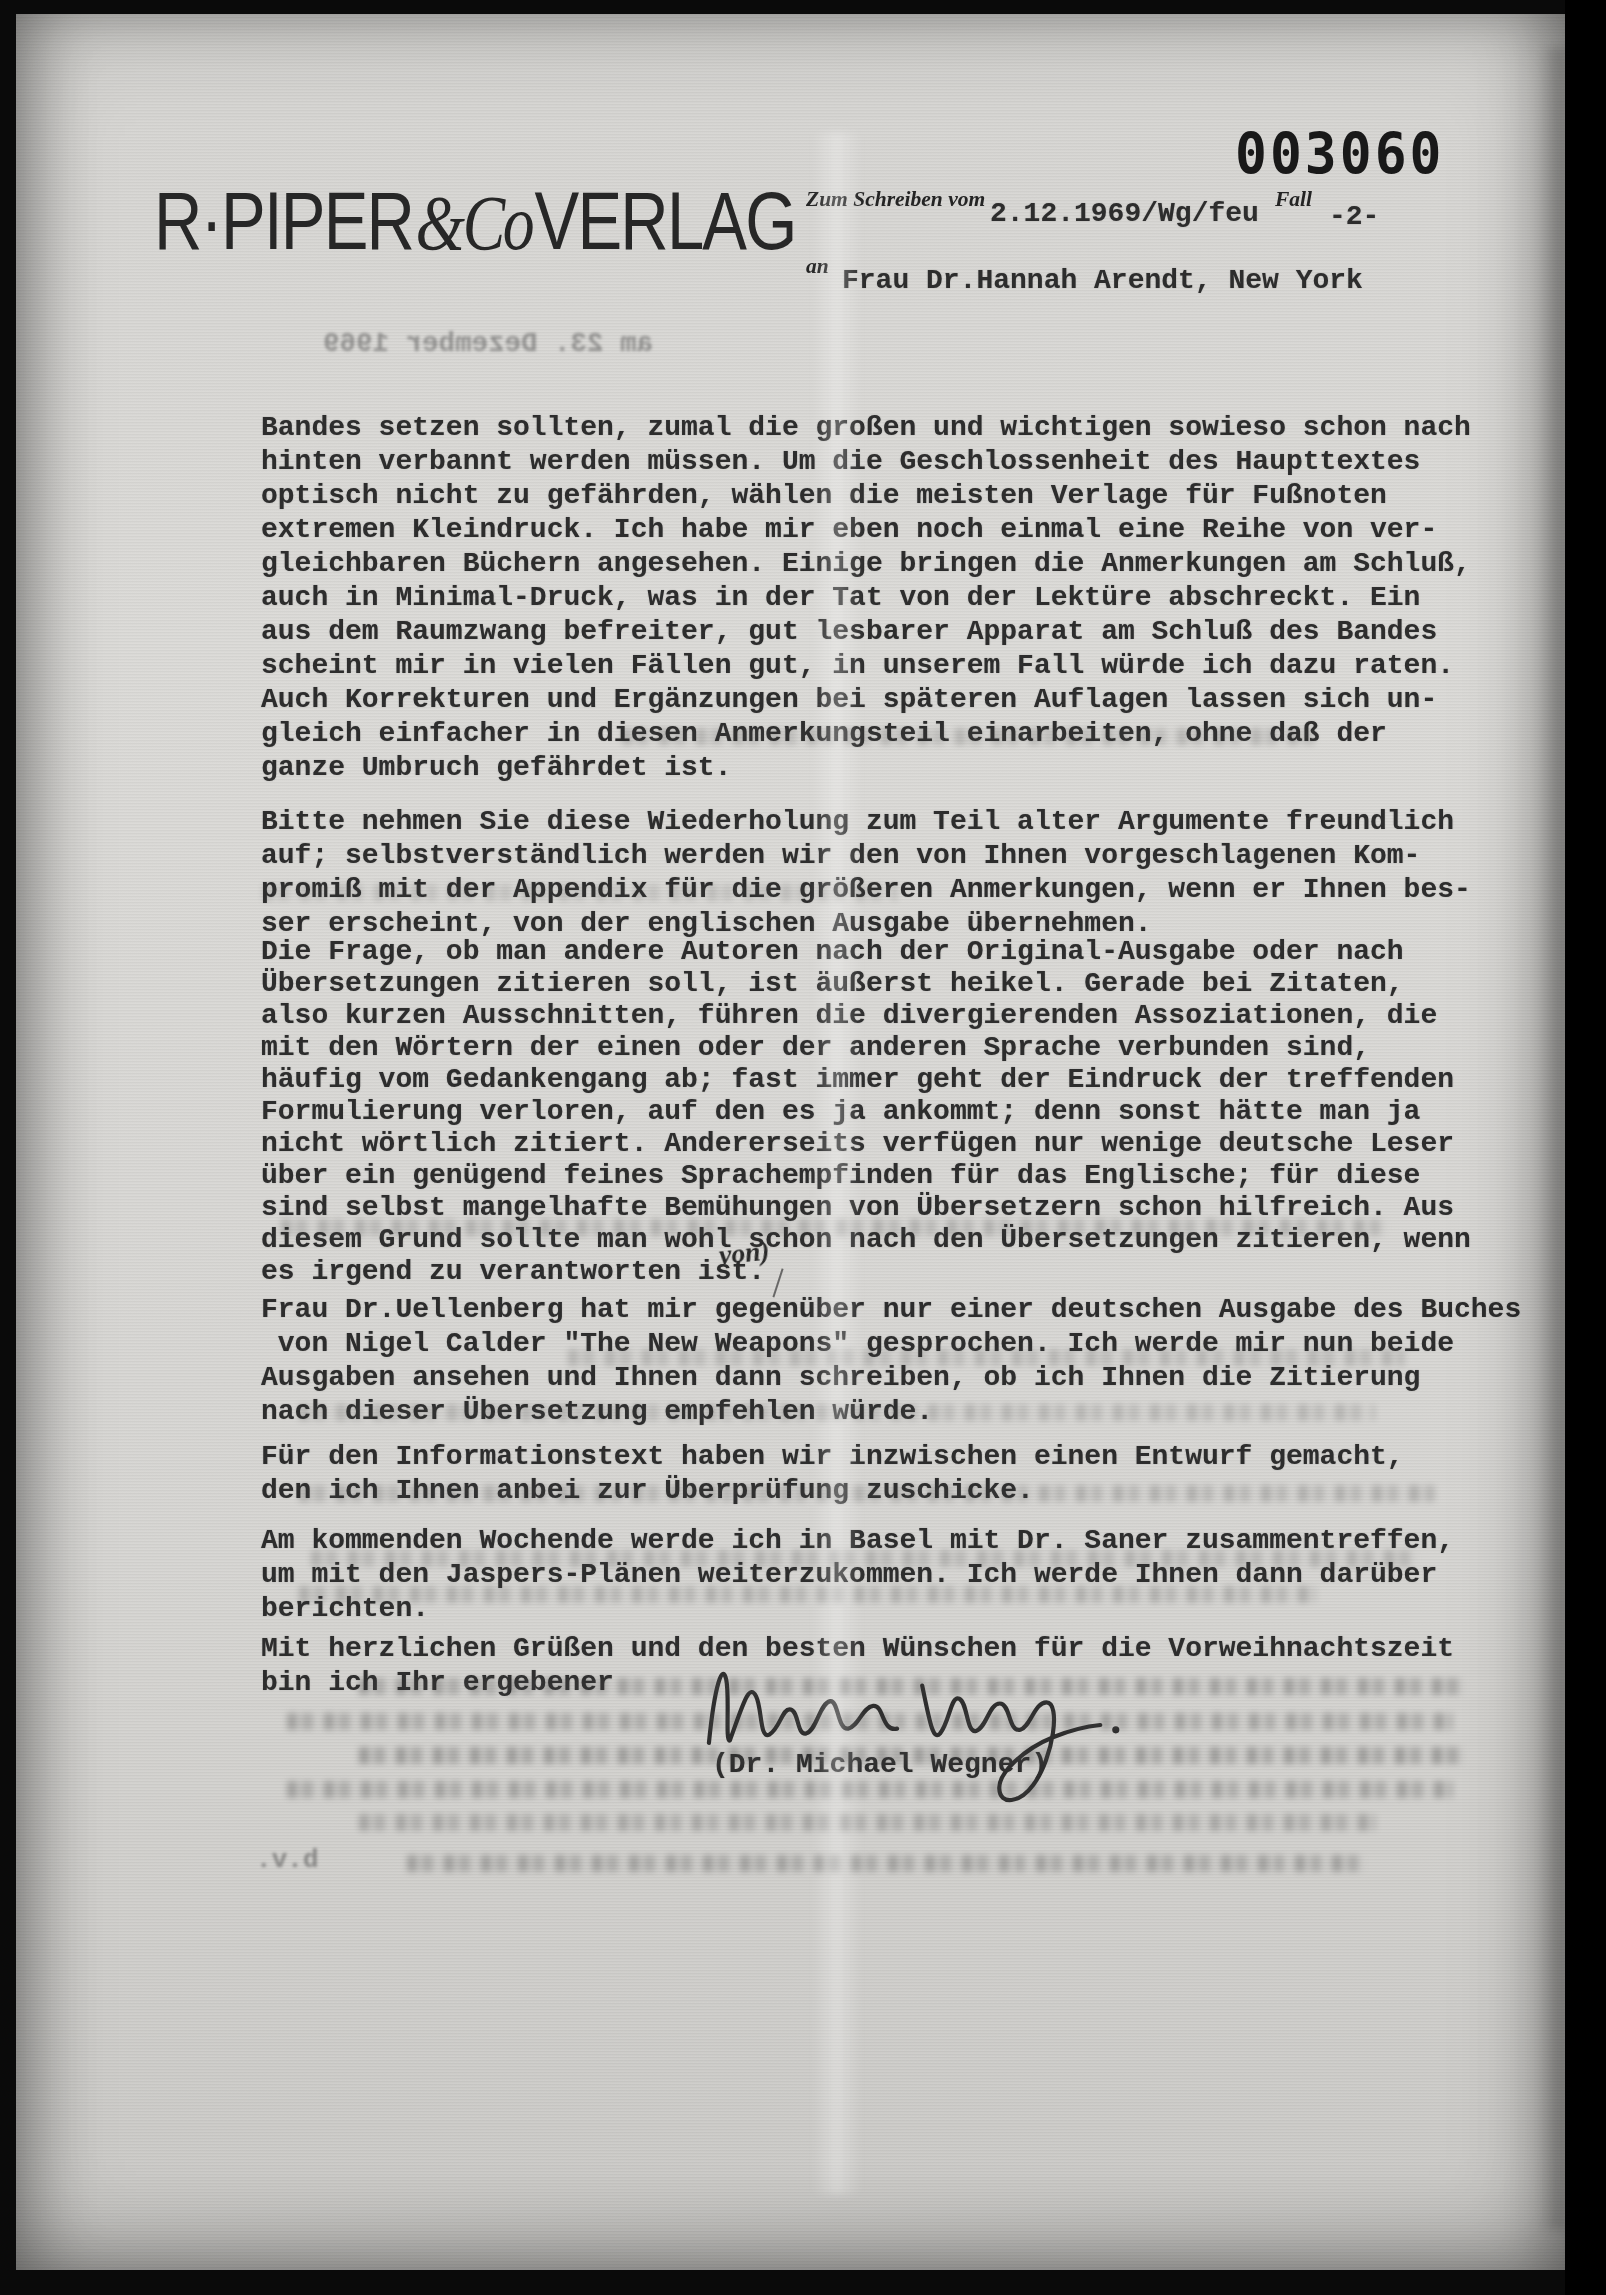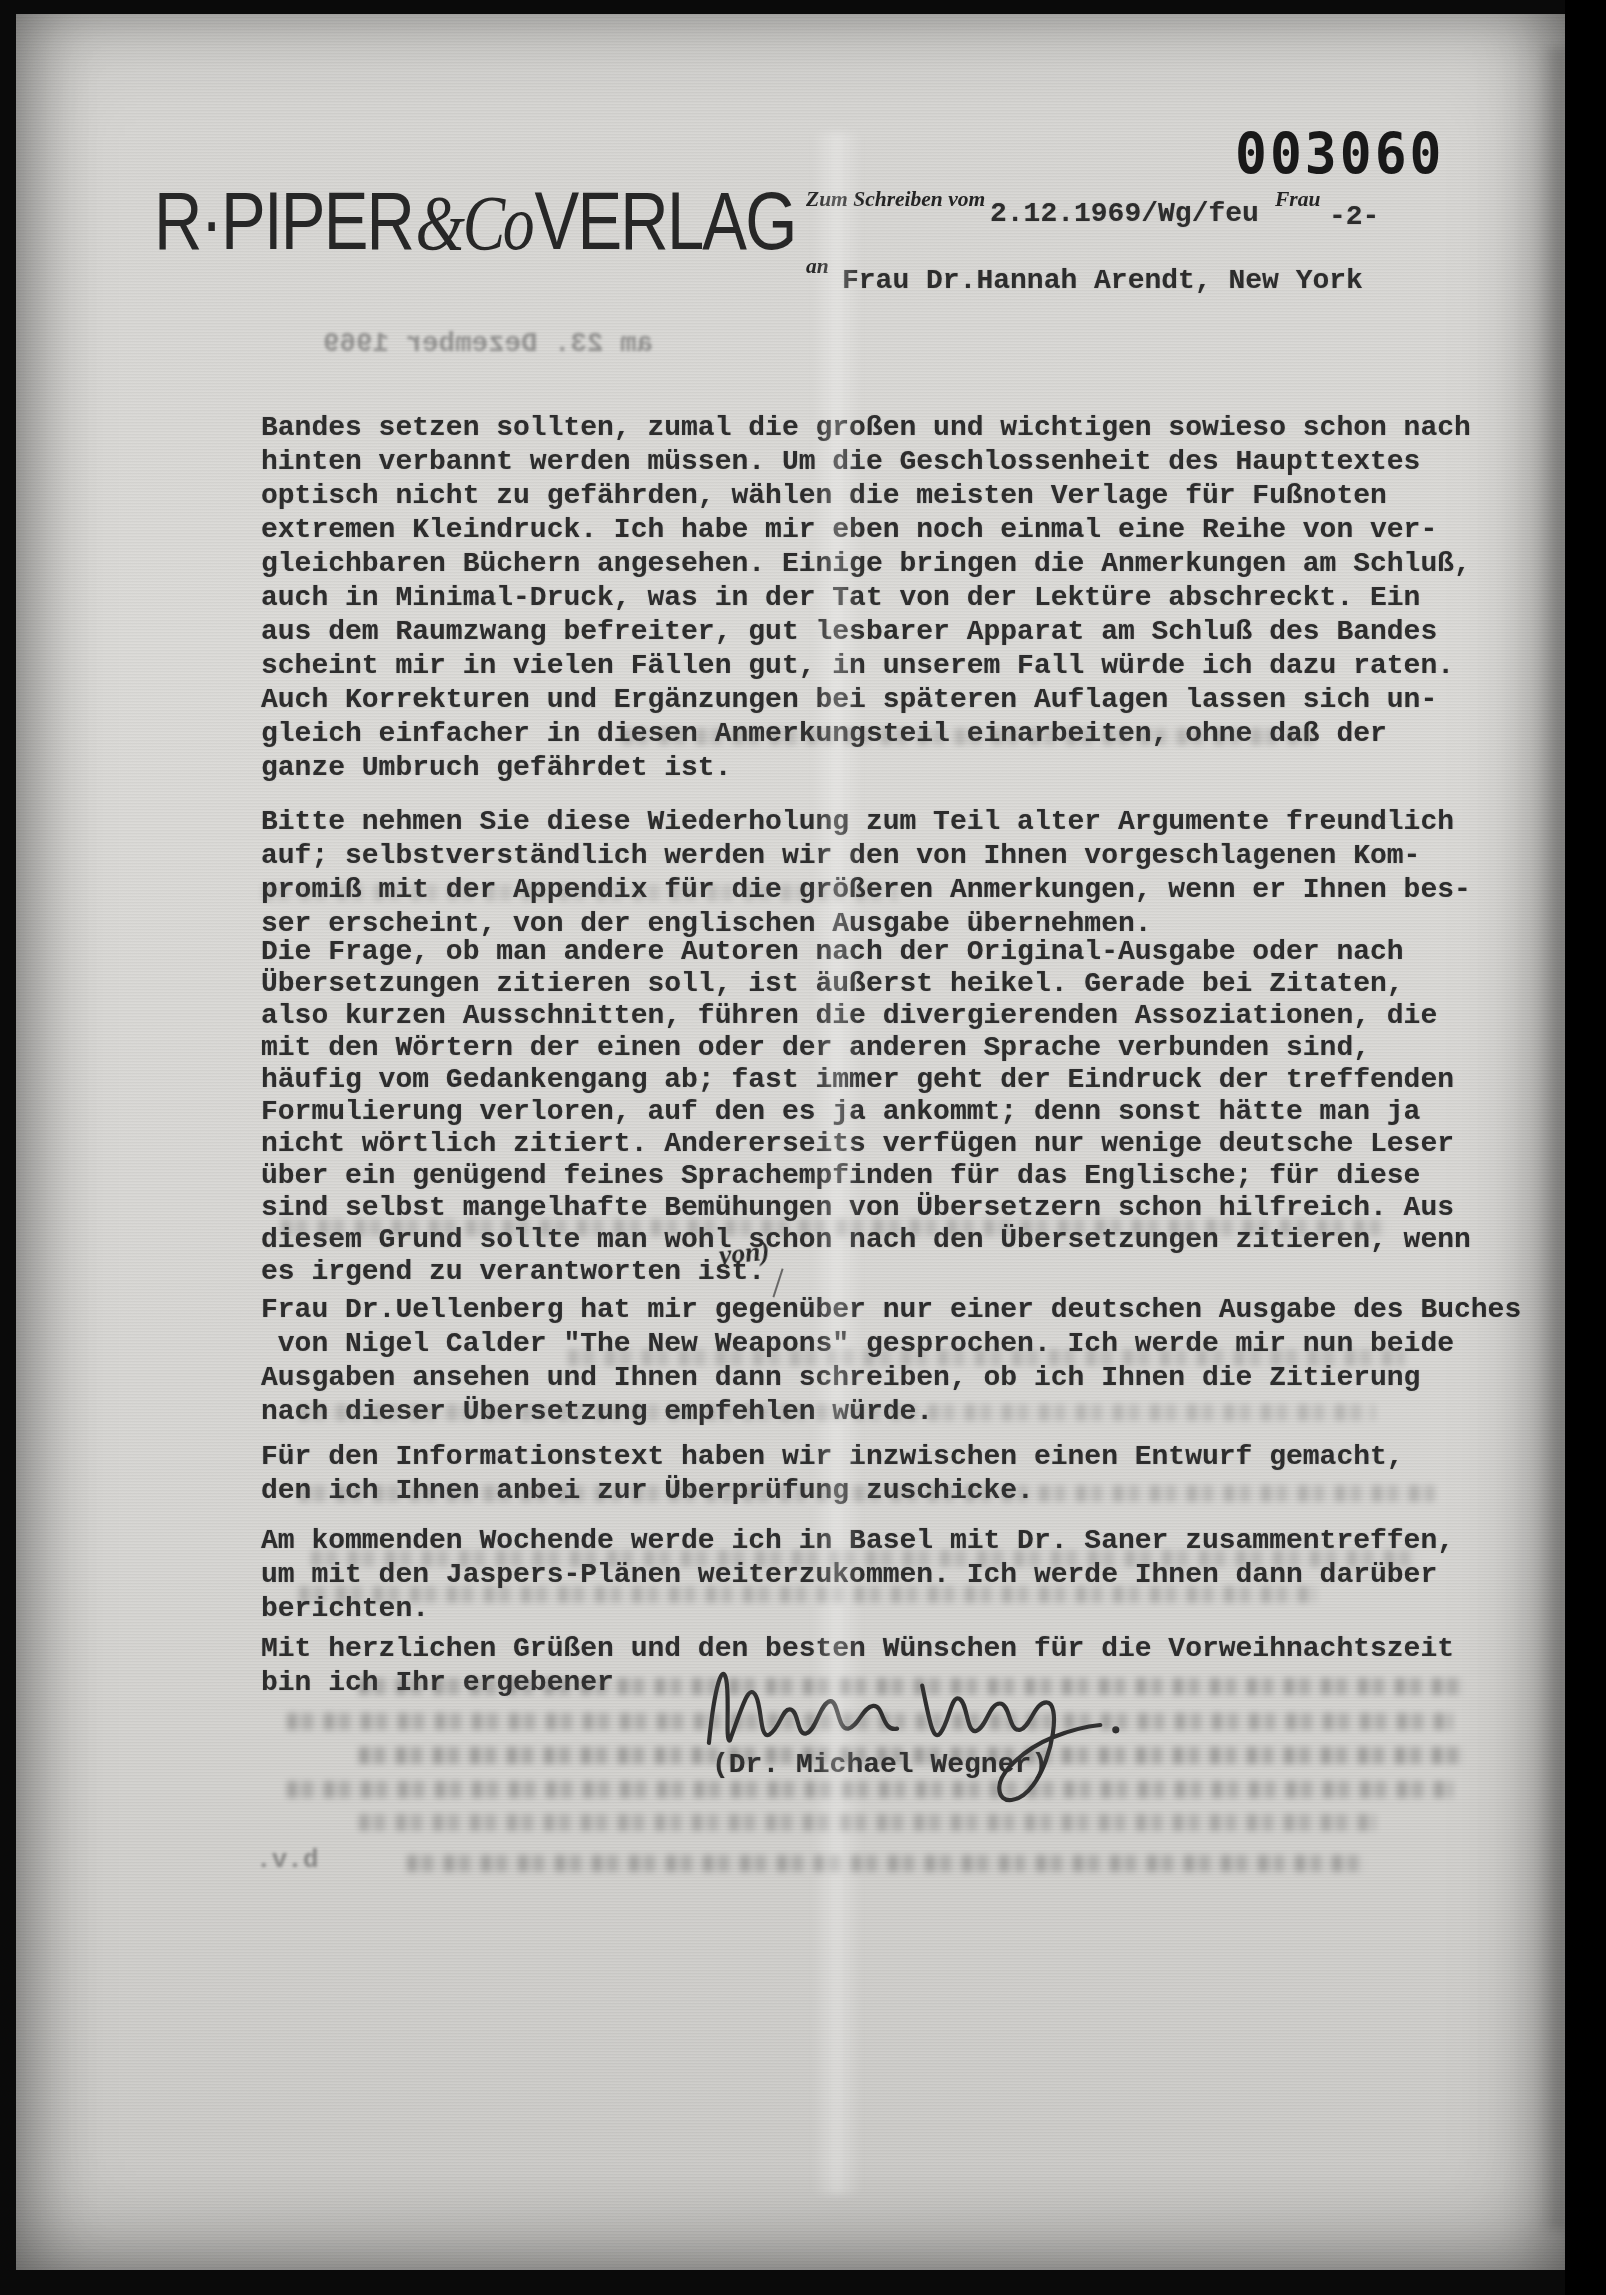--- a/index.html
+++ b/index.html
@@ -117,21 +117,21 @@
 
 <div class="scan">
   <div class="paper">
 
     <div class="logo"><span>R·PIPER</span><span class="amp">&amp;Co</span><span>VERLAG</span></div>
 
     <div class="stamp">003060</div>
 
     <div class="printed" style="left:806px; top:187px;">Zum Schreiben vom</div>
     <div class="type" style="left:990px; top:179px;">2.12.1969/Wg/feu</div>
-    <div class="printed" style="left:1275px; top:187px;">Frau</div>
+    <div class="printed" style="left:1275px; top:187px;">Fall</div>
     <div class="type" style="left:1329px; top:182px;">-2-</div>
     <div class="printed" style="left:806px; top:254px;">an</div>
     <div class="type" style="left:842px; top:246px;">Frau Dr.Hannah Arendt, New York</div>
 
     <div class="ghost-text" style="left:323px; top:328px; font-size:27.5px;">am 23. Dezember 1969</div>
 
     <div class="type para" style="top:393px;">Bandes setzen sollten, zumal die großen und wichtigen sowieso schon nach
 hinten verbannt werden müssen. Um die Geschlossenheit des Haupttextes
 optisch nicht zu gefährden, wählen die meisten Verlage für Fußnoten
 extremen Kleindruck. Ich habe mir eben noch einmal eine Reihe von ver-

